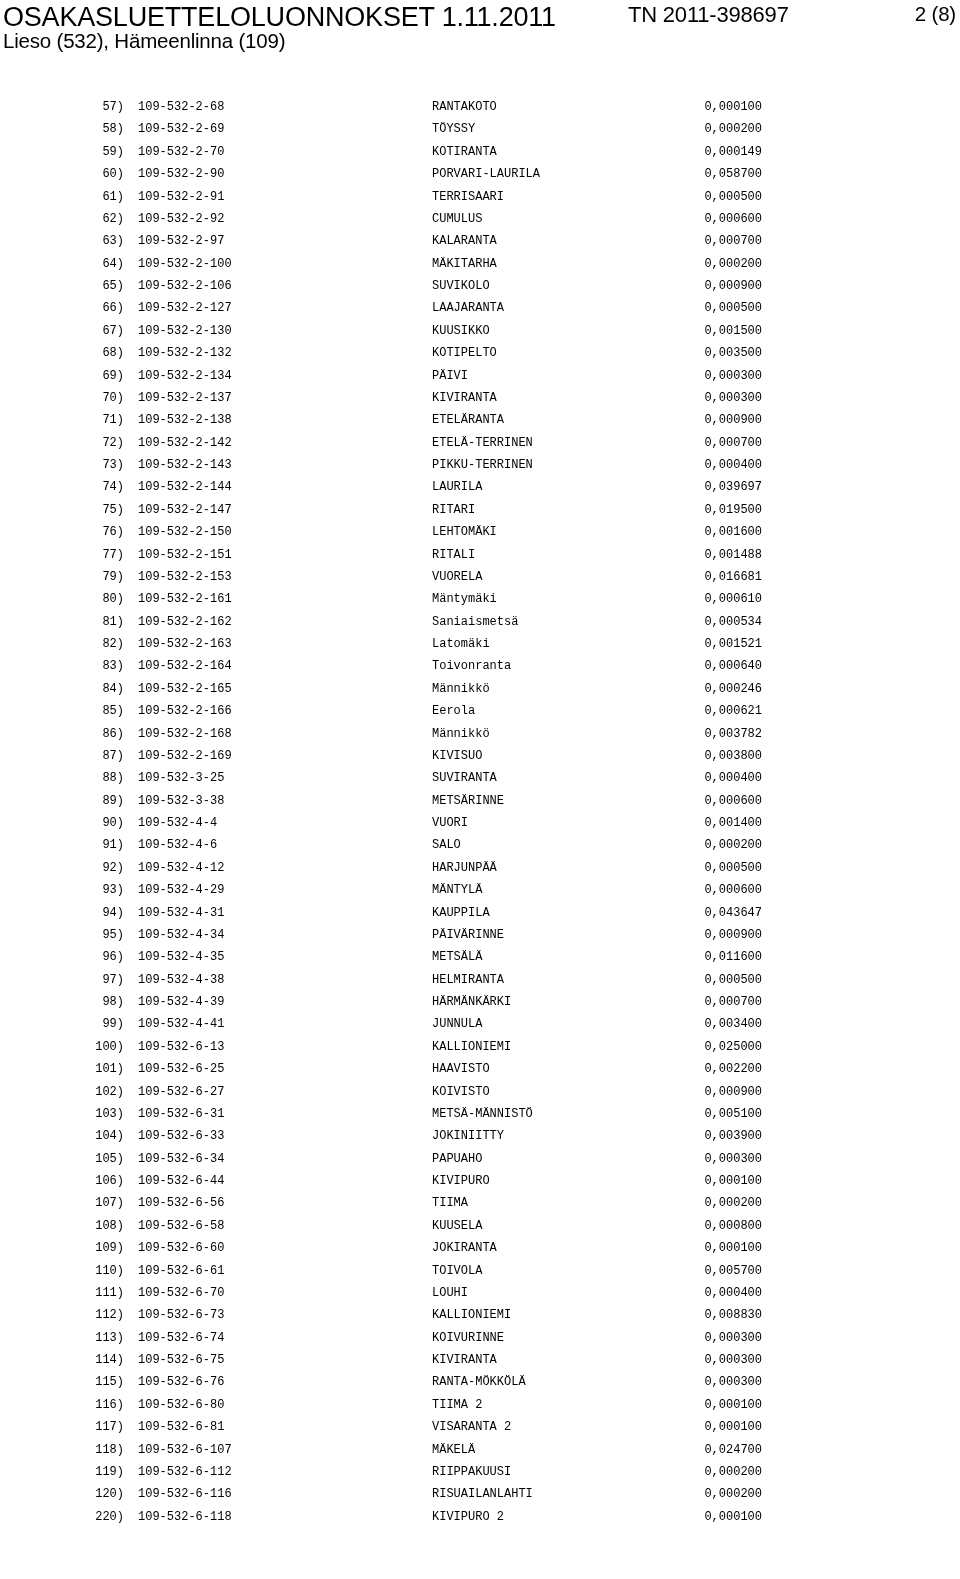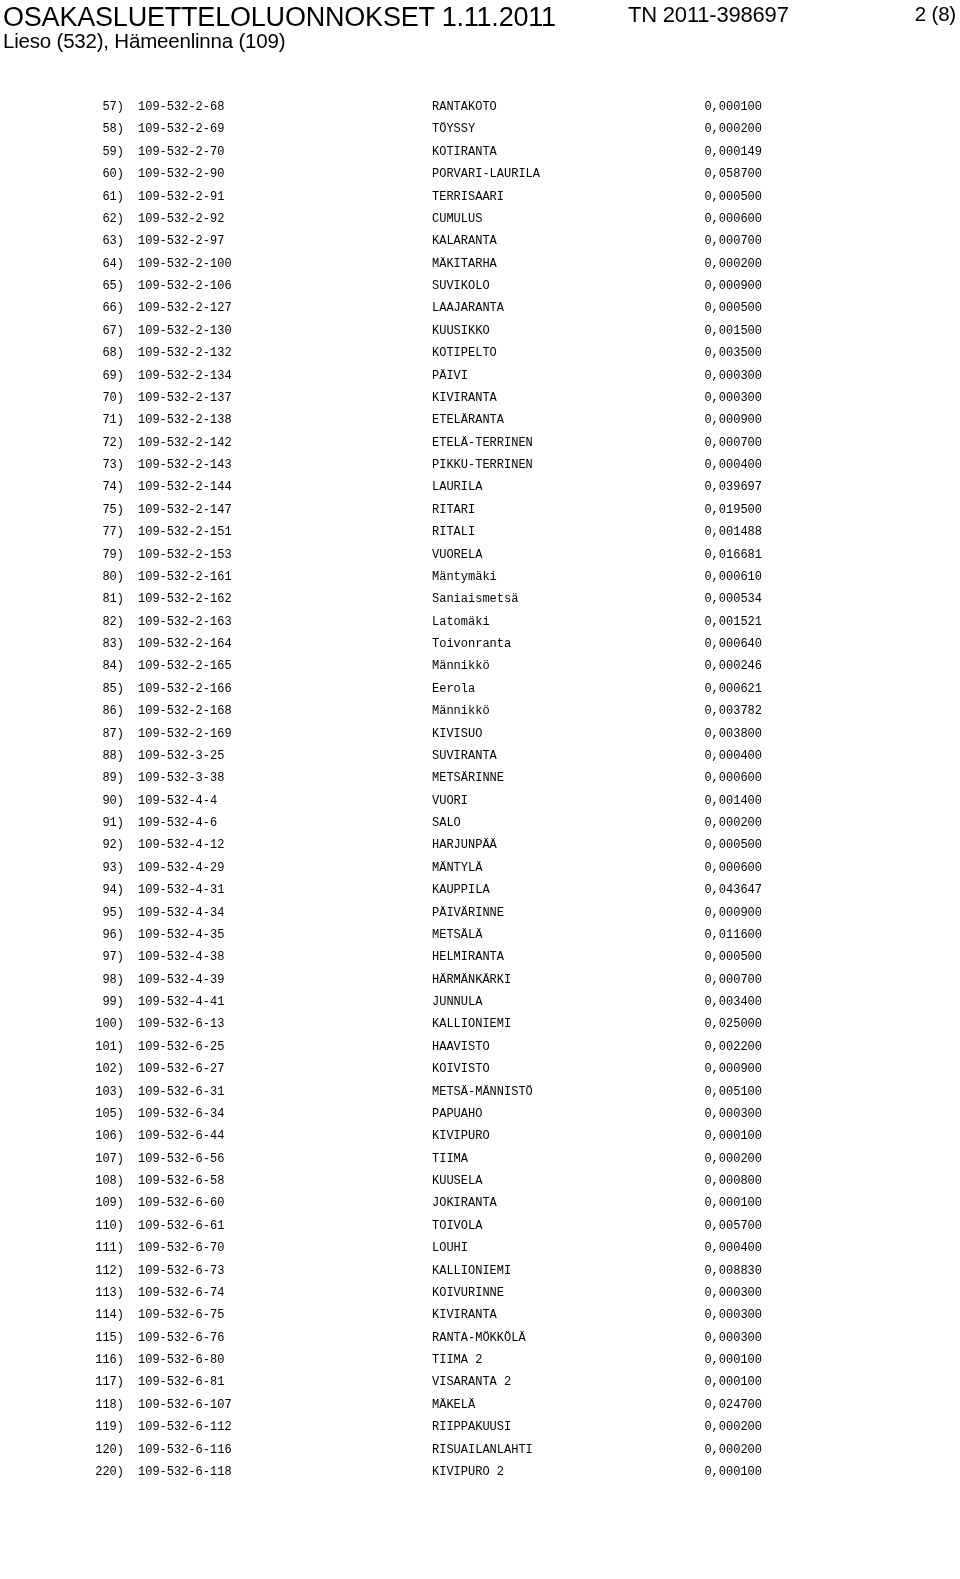--- a/index.html
+++ b/index.html
@@ -228,20 +228,26 @@
       <span class="c-name">LAURILA</span>
       <span class="c-value">0,039697</span>
     </div>
     <div class="row">
       <span class="c-index">75)</span>
       <span class="c-propid">109-532-2-147</span>
       <span class="c-name">RITARI</span>
       <span class="c-value">0,019500</span>
     </div>
     <div class="row">
+      <span class="c-index">76)</span>
+      <span class="c-propid">109-532-2-150</span>
+      <span class="c-name">LEHTOMÄKI</span>
+      <span class="c-value">0,001600</span>
+    </div>
+    <div class="row">
       <span class="c-index">77)</span>
       <span class="c-propid">109-532-2-151</span>
       <span class="c-name">RITALI</span>
       <span class="c-value">0,001488</span>
     </div>
     <div class="row">
       <span class="c-index">79)</span>
       <span class="c-propid">109-532-2-153</span>
       <span class="c-name">VUORELA</span>
       <span class="c-value">0,016681</span>
@@ -384,20 +390,26 @@
       <span class="c-name">KOIVISTO</span>
       <span class="c-value">0,000900</span>
     </div>
     <div class="row">
       <span class="c-index">103)</span>
       <span class="c-propid">109-532-6-31</span>
       <span class="c-name">METSÄ-MÄNNISTÖ</span>
       <span class="c-value">0,005100</span>
     </div>
     <div class="row">
+      <span class="c-index">104)</span>
+      <span class="c-propid">109-532-6-33</span>
+      <span class="c-name">JOKINIITTY</span>
+      <span class="c-value">0,003900</span>
+    </div>
+    <div class="row">
       <span class="c-index">105)</span>
       <span class="c-propid">109-532-6-34</span>
       <span class="c-name">PAPUAHO</span>
       <span class="c-value">0,000300</span>
     </div>
     <div class="row">
       <span class="c-index">106)</span>
       <span class="c-propid">109-532-6-44</span>
       <span class="c-name">KIVIPURO</span>
       <span class="c-value">0,000100</span>

